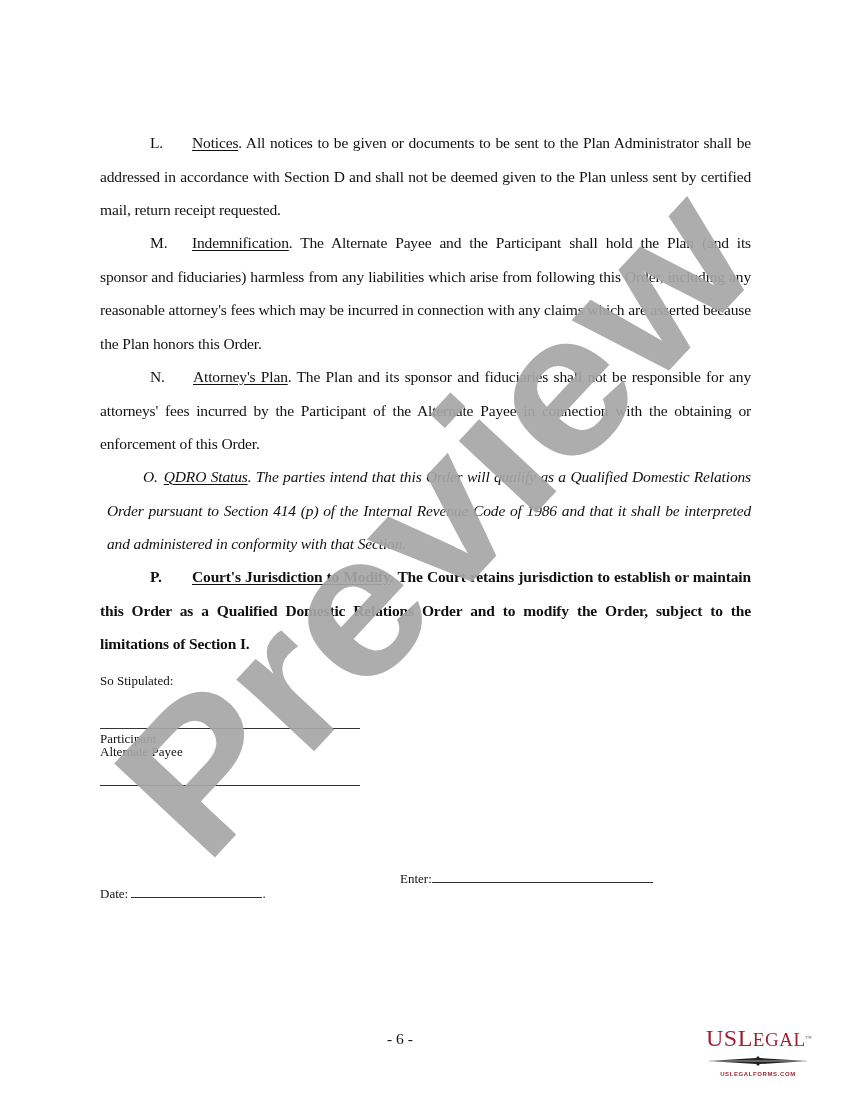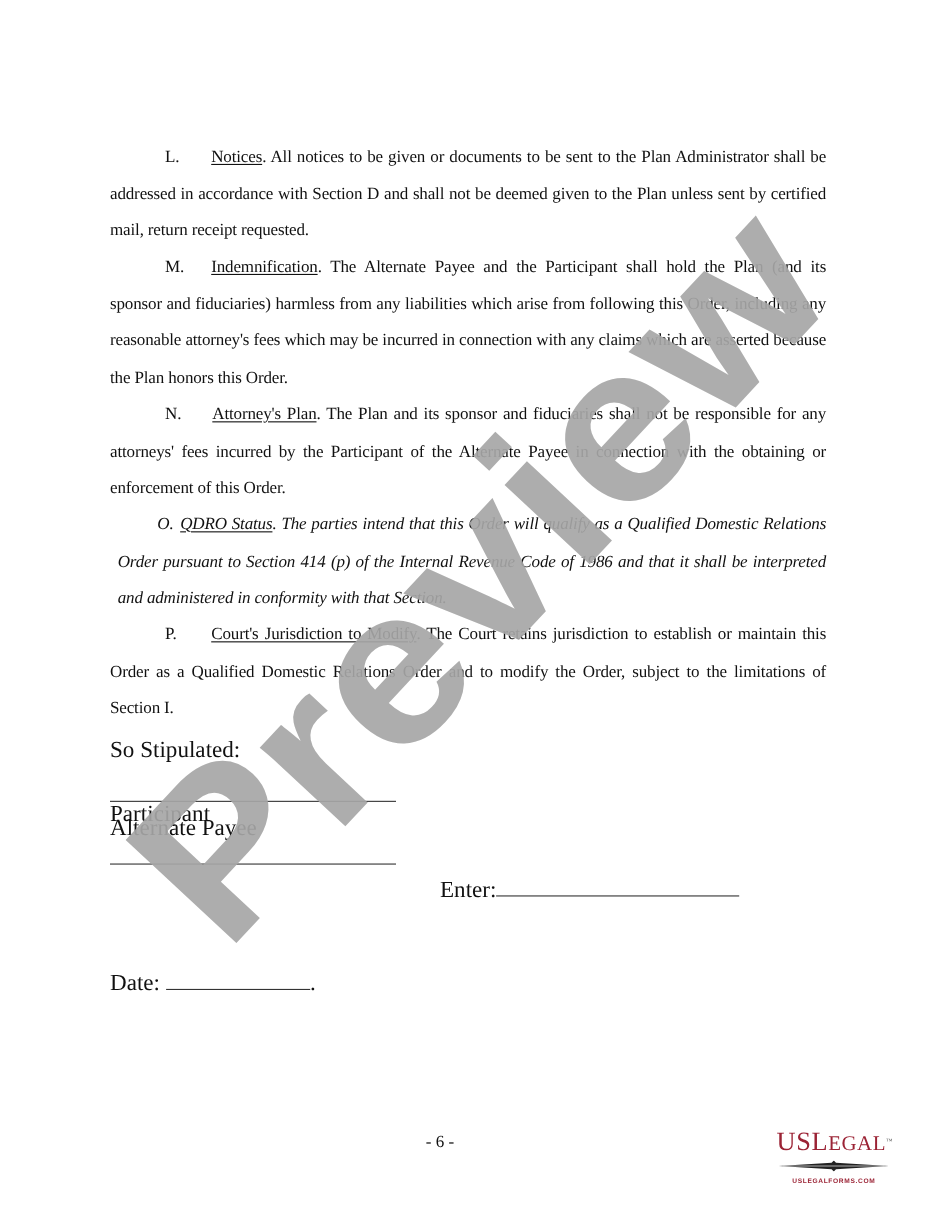--- a/index.html
+++ b/index.html
@@ -46,21 +46,21 @@
     .para.indented-o {
       padding-left: 7px;
       width: 644px;
       font-style: italic;
     }
     .para.indented-o .first-line {
       margin-left: -7px;
     }
     .line-text {
       position: absolute;
-      font-size: 21px;
+      font-size: 13px;
       line-height: 20px;
       white-space: nowrap;
     }
     .sig-line {
       position: absolute;
       left: 100px;
       width: 260px;
       height: 0;
       border-bottom: 1px solid #333333;
     }
@@ -135,33 +135,33 @@
   </div>
 
   <div class="para" style="top:360px;">
     <span class="letter" style="width:43px;">N.</span><span class="heading">Attorney's Plan</span><span>.  The Plan and its sponsor and fiduciaries shall not be responsible for any attorneys' fees incurred by the Participant of the Alternate Payee in connection with the obtaining or enforcement of this Order.</span>
   </div>
 
   <div class="para indented-o" style="top:460px;">
     <span class="first-line"><span class="letter short" style="margin-left:43px;">O.</span><span class="heading">QDRO Status</span><span>.  The parties intend that this Order will qualify as a Qualified Domestic Relations Order pursuant to Section 414 (p) of the Internal Revenue Code of 1986 and that it shall be interpreted and administered in conformity with that Section.</span></span>
   </div>
 
-  <div class="para" style="top:560px;">
+  <div class="para" style="top:560px;font-weight:bold;">
     <span class="letter">P.</span><span class="heading">Court's Jurisdiction to Modify</span><span>.  The Court retains jurisdiction to establish or maintain this Order as a Qualified Domestic Relations Order and to modify the Order, subject to the limitations of Section I.</span>
   </div>
 
   <div class="line-text" style="left:100px; top:671px;">So Stipulated:</div>
 
   <div class="sig-line" style="top:728px;"></div>
   <div class="line-text" style="left:100px; top:729px;">Participant</div>
 
   <div class="sig-line" style="top:785px;"></div>
   <div class="line-text" style="left:100px; top:742px;">Alternate Payee</div>
 
-  <div class="line-text" style="left:400px; top:798px;text-align:right;">
+  <div class="line-text" style="left:400px; top:868px;text-align:right;">
     <span>Enter:</span><span class="blank" style="width:221px;"></span>
   </div>
 
   <div class="line-text" style="left:100px; top:883px;text-align:center;">
     <span>Date:</span>
     <span class="blank" style="width:131px;"></span><span>.</span>
   </div>
 
   <div class="page-num">- 6 -</div>
 

